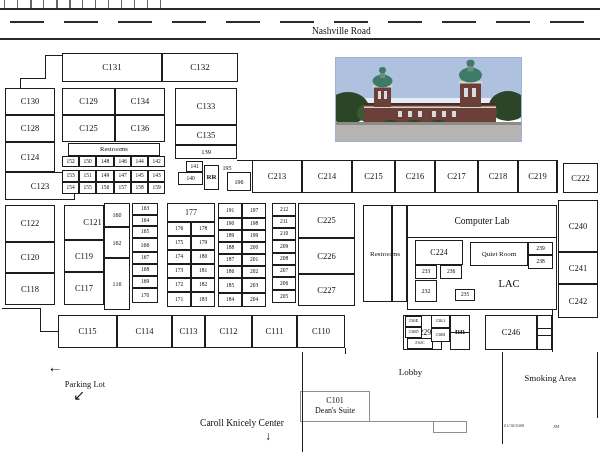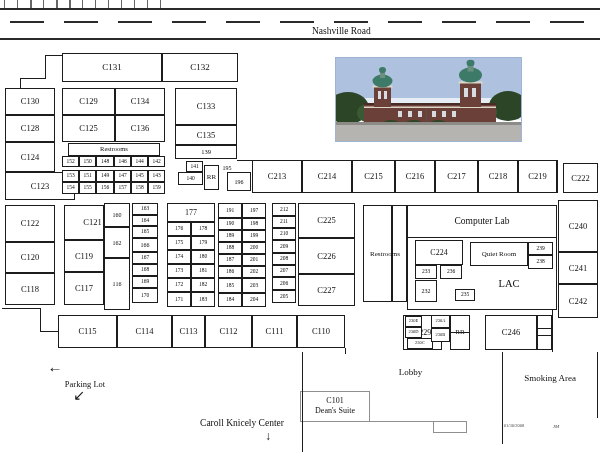--- a/index.html
+++ b/index.html
@@ -14,21 +14,21 @@
   .road-label{position:absolute;left:312px;top:26px;font-size:9.5px;color:#111;white-space:nowrap;}
   
   .room{position:absolute;box-sizing:border-box;border:1px solid #1c1c1c;background:#fff;
         display:flex;align-items:center;justify-content:center;text-align:center;
         color:#111;line-height:1;font-size:8.5px;overflow:hidden;}
   .room.gy{border-color:#8f8f8f;background:transparent;}
   .txt{position:absolute;display:flex;align-items:center;justify-content:center;
        text-align:center;color:#111;line-height:1;white-space:nowrap;font-size:8.5px;}
   .wall{position:absolute;background:#1c1c1c;}
   .wall.gy{background:#8f8f8f;}
-  .b{font-weight:normal;}
+  .b{font-weight:bold;}
   .it{font-style:italic;}
   .sm{color:#444;}
   .photo{position:absolute;left:335px;top:57px;width:185px;height:83px;
          border:1px solid #9fb3d4;z-index:5;}
 </style>
 </head>
 <body>
 
 <div class="stage">
 

